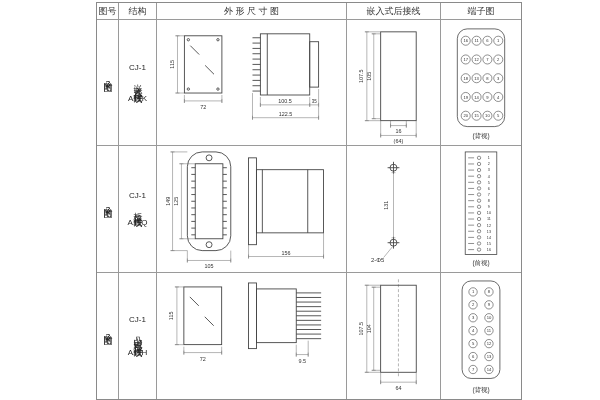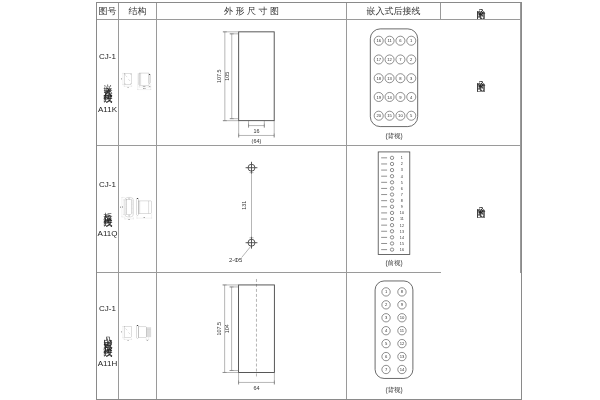--- a/index.html
+++ b/index.html
@@ -8,36 +8,37 @@
   .grid{position:absolute;left:96px;top:2px;width:424px;height:396px;
     display:grid;grid-template-columns:22px 38px 190px 94px 80px;
     grid-template-rows:17px 1fr 1fr 1fr;border:1px solid #8a8a8a;background:#fff;}
   .cell{border-right:1px solid #9a9a9a;border-bottom:1px solid #9a9a9a;
     display:flex;align-items:center;justify-content:center;overflow:hidden;}
   .lastcol{border-right:none;}
   .lastrow{border-bottom:none;}
   .head{font-size:9px;color:#333;white-space:nowrap;}
   .vtext{writing-mode:vertical-lr;text-orientation:upright;font-size:9px;
     letter-spacing:2px;color:#222;line-height:1;}
-  .structcell{flex-direction:column;gap:16px;padding:4px 0;}
+  .structcell{flex-direction:column;gap:5px;padding:4px 0;}
   .model,.code{font-size:8px;color:#222;white-space:nowrap;}
   .draw{padding:0;}
   .draw svg{display:block;width:100%;height:100%;}
   svg text{font-family:"Liberation Sans","DejaVu Sans",sans-serif;}
 </style>
 </head>
 <body>
 
 <div class="sheet">
   <div class="grid">
 
     <div class="cell head">图号</div>
     <div class="cell head">结构</div>
     <div class="cell head">外 形 尺 寸 图</div>
     <div class="cell head">嵌入式后接线</div>
+    <div class="cell head lastcol">端子图</div>
 
     <div class="cell">
       <span class="vtext">附图3</span>
     </div>
     <div class="cell structcell">
       <span class="model">CJ-1</span>
       <span class="vtext">嵌入式后接线</span>
       <span class="code">A11K</span>
     </div>
 

